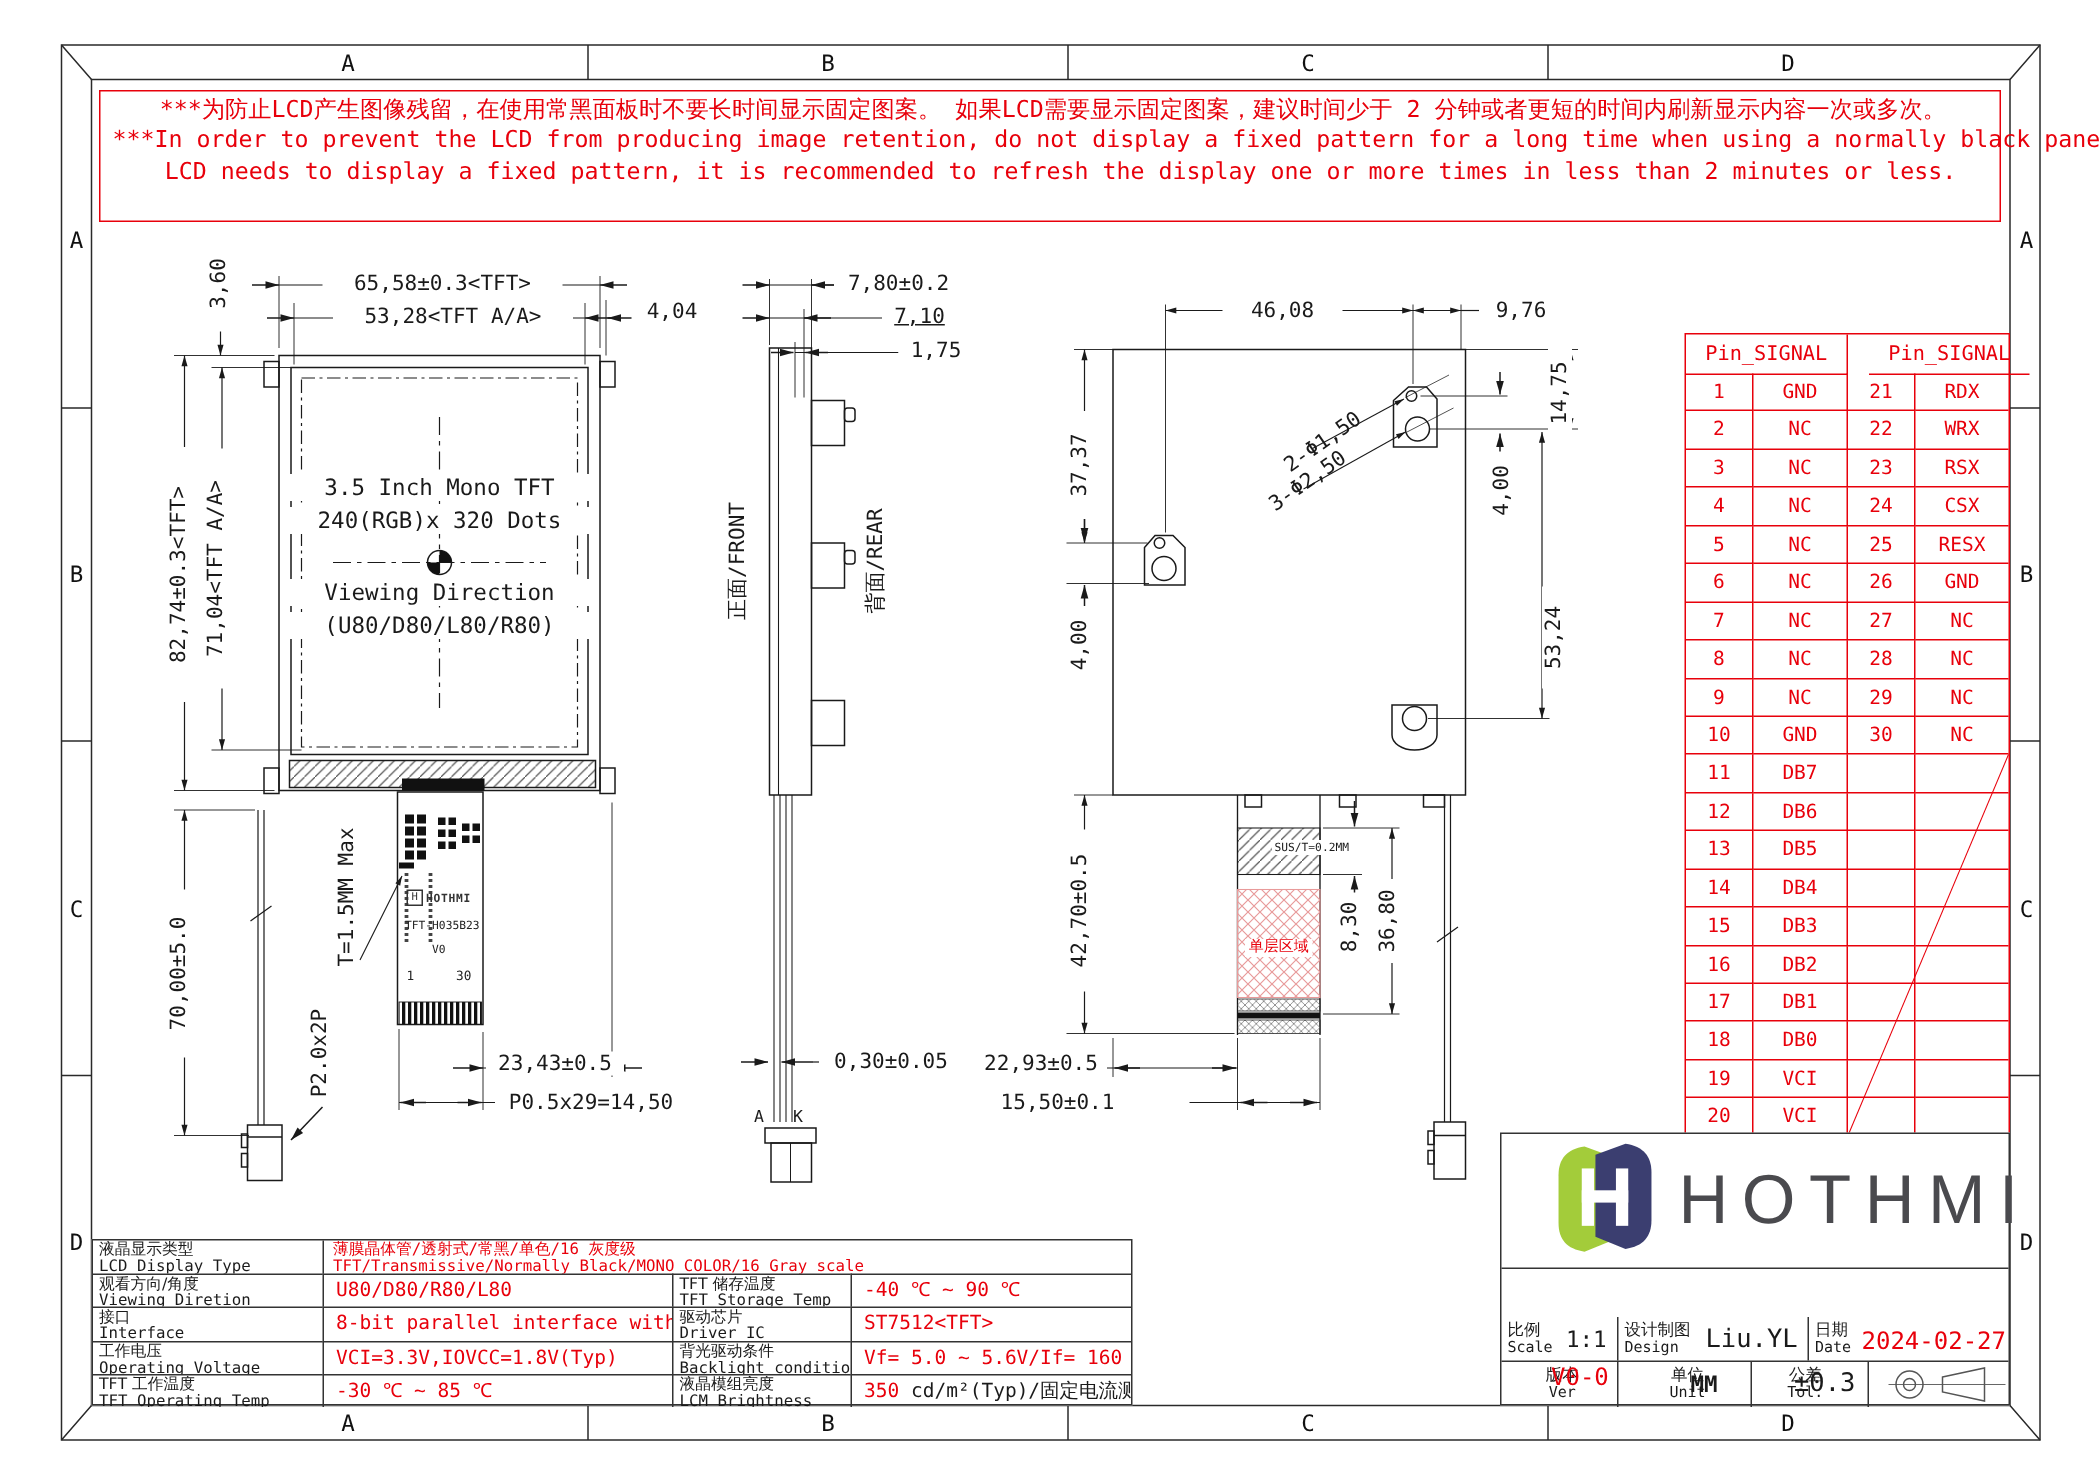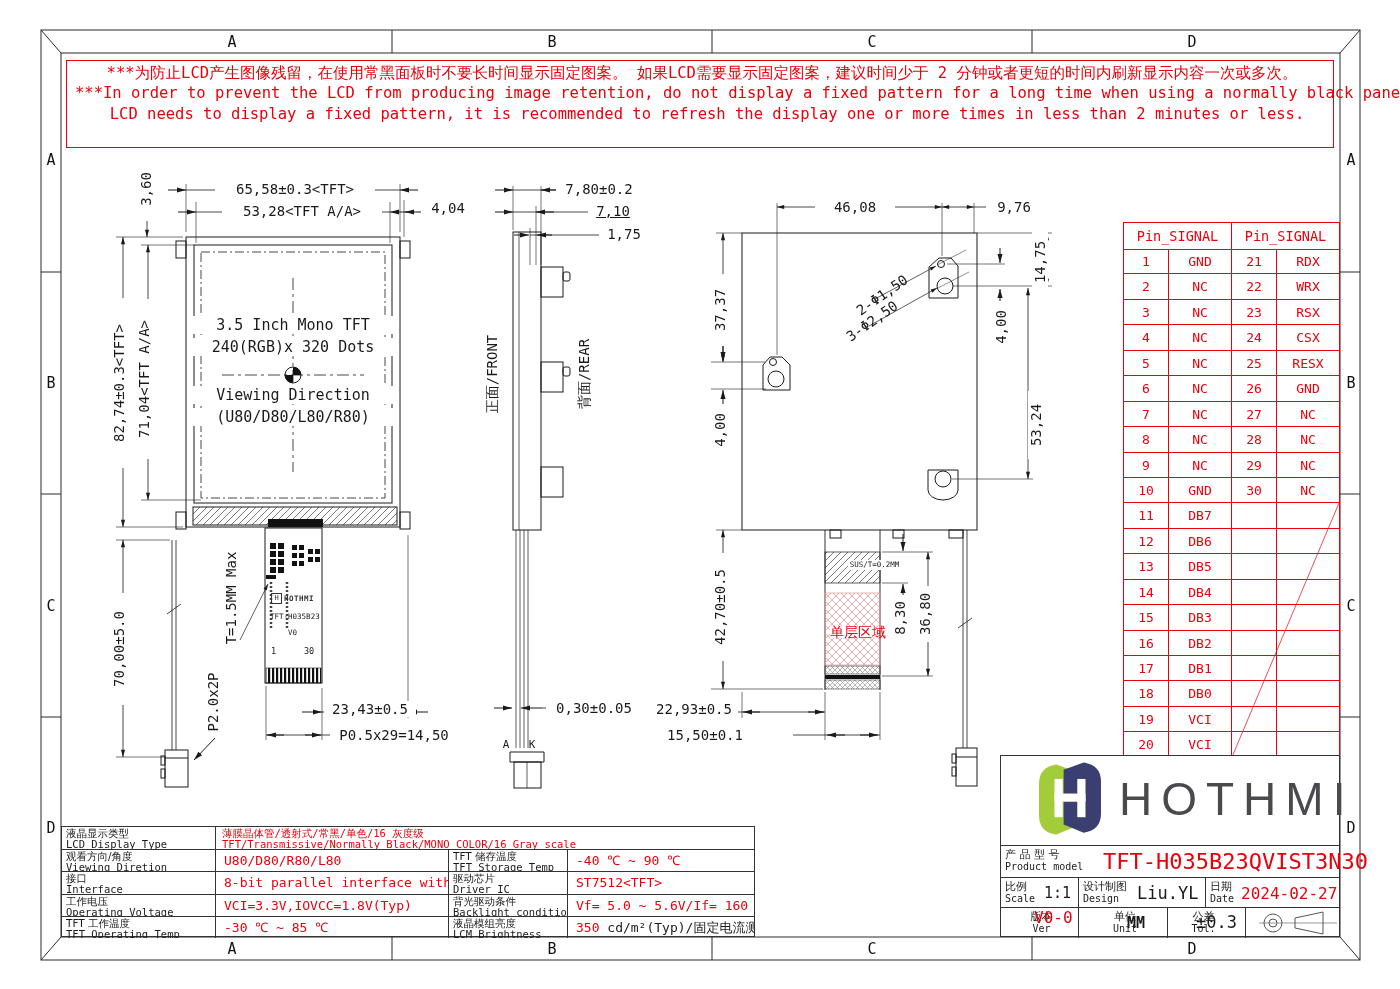--- a/index.html
+++ b/index.html
@@ -35,21 +35,21 @@
   .fpc-t { position:absolute; font-size:7.5px; line-height:9px; color:#222;
     white-space:nowrap; background:transparent; }
   .fpc-logo { position:absolute; left:271px; top:593px; display:flex; align-items:center; gap:2px; }
   .fpc-h { width:9px; height:9px; border:1px solid #333; font-size:7px; line-height:9px;
     text-align:center; color:#333; }
   .fpc-brand { font-size:7.5px; letter-spacing:0.5px; color:#333; font-weight:bold; }
 
   
   .pin-table { position:absolute; left:1123px; top:222px; width:217px; height:537px;
     border:1px solid #e8000b; box-sizing:border-box; color:#e8000b; }
-  .pin-head { display:grid; grid-template-columns:108px 107px; height:26px; }
+  .pin-head { display:grid; grid-template-columns:108px 107px; height:26px;gap:14px; }
   .pin-head > div { border-right:1px solid #e8000b; border-bottom:1px solid #e8000b;
     text-align:center; font-size:13.5px; line-height:26px; }
   .pin-head > div:last-child { border-right:none; }
   .pin-body { display:grid; grid-template-columns:45px 63px 45px 62px; grid-auto-rows:25.45px; }
   .pc { border-right:1px solid #e8000b; border-bottom:1px solid #e8000b;
     text-align:center; font-size:13px; line-height:25px; overflow:hidden; }
   .pc.c3 { border-right:none; }
 
   
   .spec-table { position:absolute; left:61px; top:826px; width:694px; height:111px;
@@ -328,21 +328,21 @@
 <div class="dim" style="left:815px; top:199px; width:80px;">46,08</div>
 <div class="dim" style="left:986px; top:199px; width:56px;">9,76</div>
 <div class="dim r90" style="left:684px; top:302px; width:72px;">37,37</div>
 <div class="dim r90" style="left:694px; top:422px; width:52px;">4,00</div>
 <div class="dim r90" style="left:1006px; top:254px; width:68px;">14,75</div>
 <div class="dim r90" style="left:975px; top:319px; width:52px;">4,00</div>
 <div class="dim r90" style="left:1002px; top:417px; width:68px;">53,24</div>
 <div class="dim r35 nobg" style="left:840px; top:287px; width:84px;">2-Φ1,50</div>
 <div class="dim r35 nobg" style="left:830px; top:313px; width:84px;">3-Φ2,50</div>
 <div class="dim" style="left:848px; top:560px; width:53px; font-size:7.5px; line-height:10px;">SUS/T=0.2MM</div>
-<div class="dim" style="left:830px; top:626px; width:45px; font-size:14px; line-height:12px; color:#e8000b;">单层区域</div>
+<div class="dim" style="left:830px; top:626px; width:45px; font-size:10px; line-height:12px; color:#e8000b;">单层区域</div>
 <div class="dim r90" style="left:666px; top:599px; width:108px;">42,70±0.5</div>
 <div class="dim r90" style="left:877px; top:610px; width:46px;">8,30</div>
 <div class="dim r90" style="left:897px; top:606px; width:56px;">36,80</div>
 <div class="dim" style="left:650px; top:701px; width:88px;">22,93±0.5</div>
 <div class="dim" style="left:659px; top:727px; width:92px;">15,50±0.1</div>
 
 <div class="fpc-logo">
   <span class="fpc-h">H</span>
   <span class="fpc-brand">HOTHMI</span>
 </div>
@@ -505,27 +505,20 @@
         <path d="M30,5 C17,7 11,14 11,26 L11,61 C11,73 17,80 30,82 L52,73 L52,13 Z" fill="#a3cc3a"></path>
         <path d="M60,3 C73,5 79,12 79,24 L79,59 C79,71 73,78 60,80 L38,71 L38,11 Z" fill="#3b3e70"></path>
         <rect x="28" y="21" width="9" height="42" fill="#fff"></rect>
         <rect x="53" y="21" width="9" height="42" fill="#fff"></rect>
         <rect x="28" y="37" width="34" height="9" fill="#fff"></rect>
       </svg>
       <span class="brand-text">HOTHMI</span>
     </div>
   </div>
 
-  <div class="tb-row" style="top:90px; height:32px; border-bottom:1px solid #333;">
-    <div class="tb-cell tb-lab" style="left:0; width:100px;">
-      <div>产 品 型 号</div>
-      <div class="en">Product model</div>
-    </div>
-    <div class="tb-val red" style="left:102px; top:3px; font-size:22px; letter-spacing:0;">TFT-H035B23QVIST3N30</div>
-  </div>
 
   <div class="tb-row" style="top:122px; height:30px; border-bottom:1px solid #333;">
     <div class="tb-cell" style="left:0; width:78px; border-right:1px solid #333;">
       <div class="tb-lab">
         <div>比例</div>
         <div class="en">Scale</div>
       </div>
       <div class="tb-val" style="left:43px; top:6px; font-size:15px;">1:1</div>
     </div>
     <div class="tb-cell" style="left:78px; width:127px; border-right:1px solid #333;">

